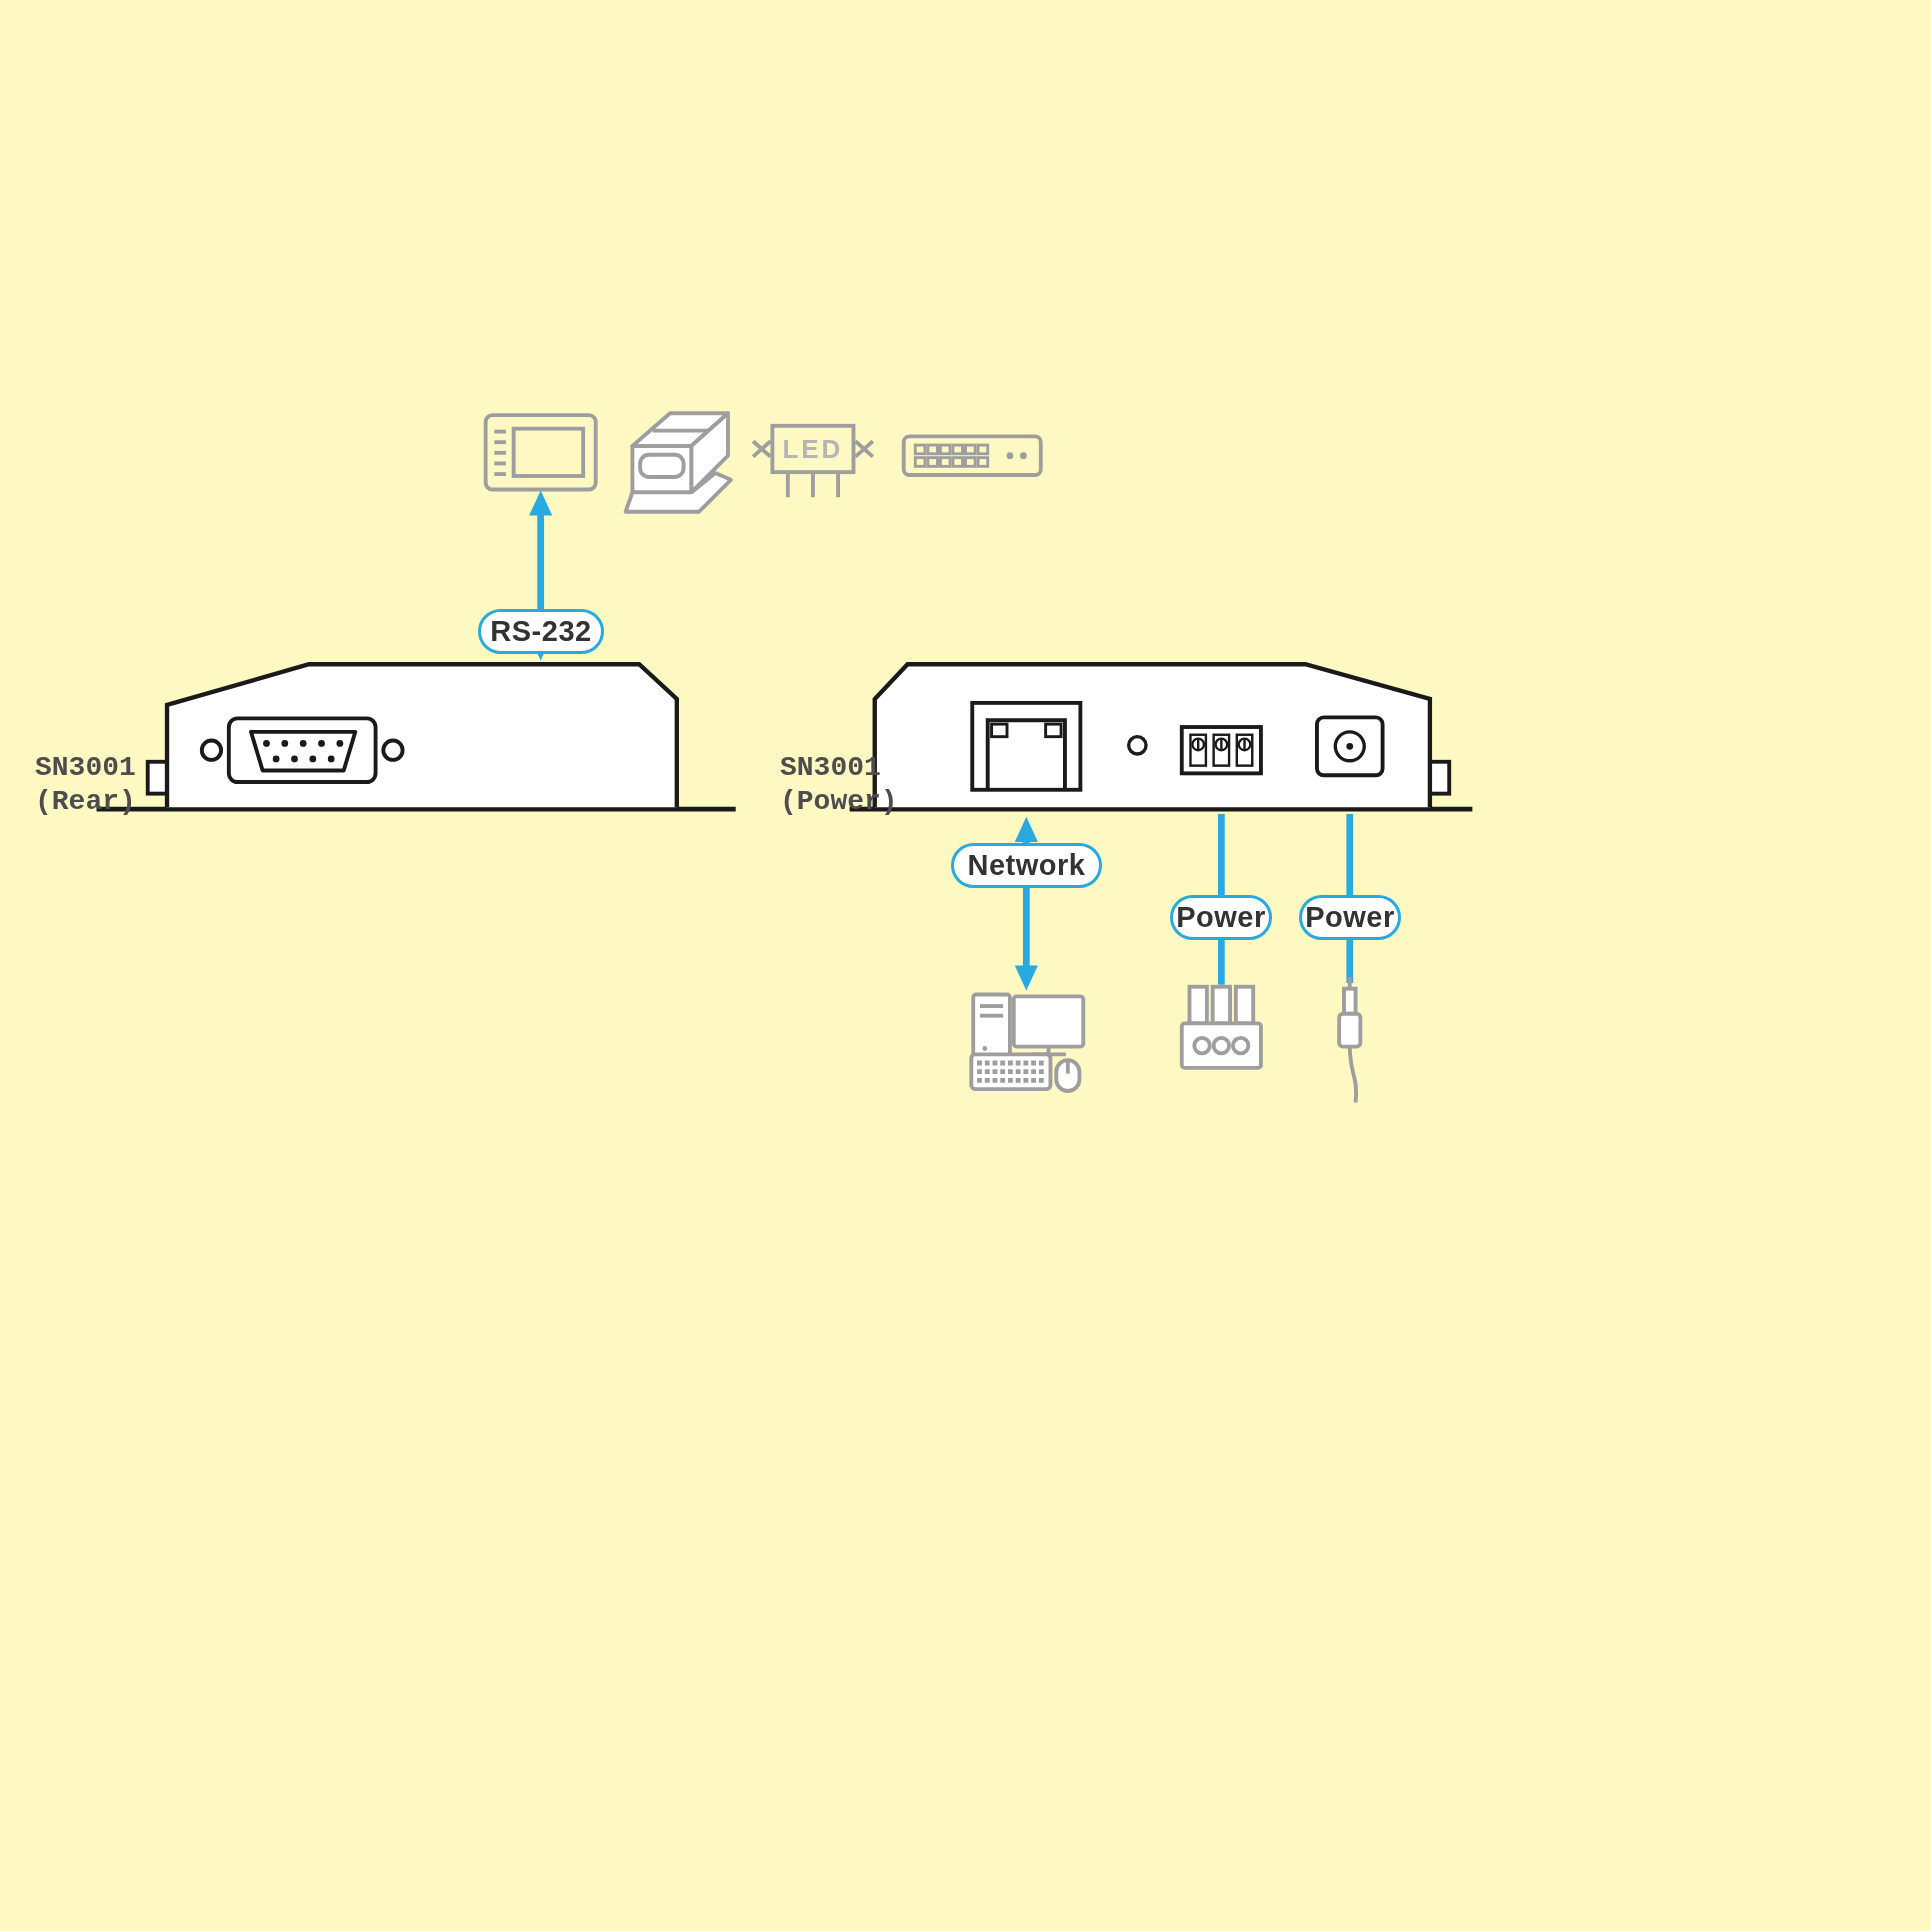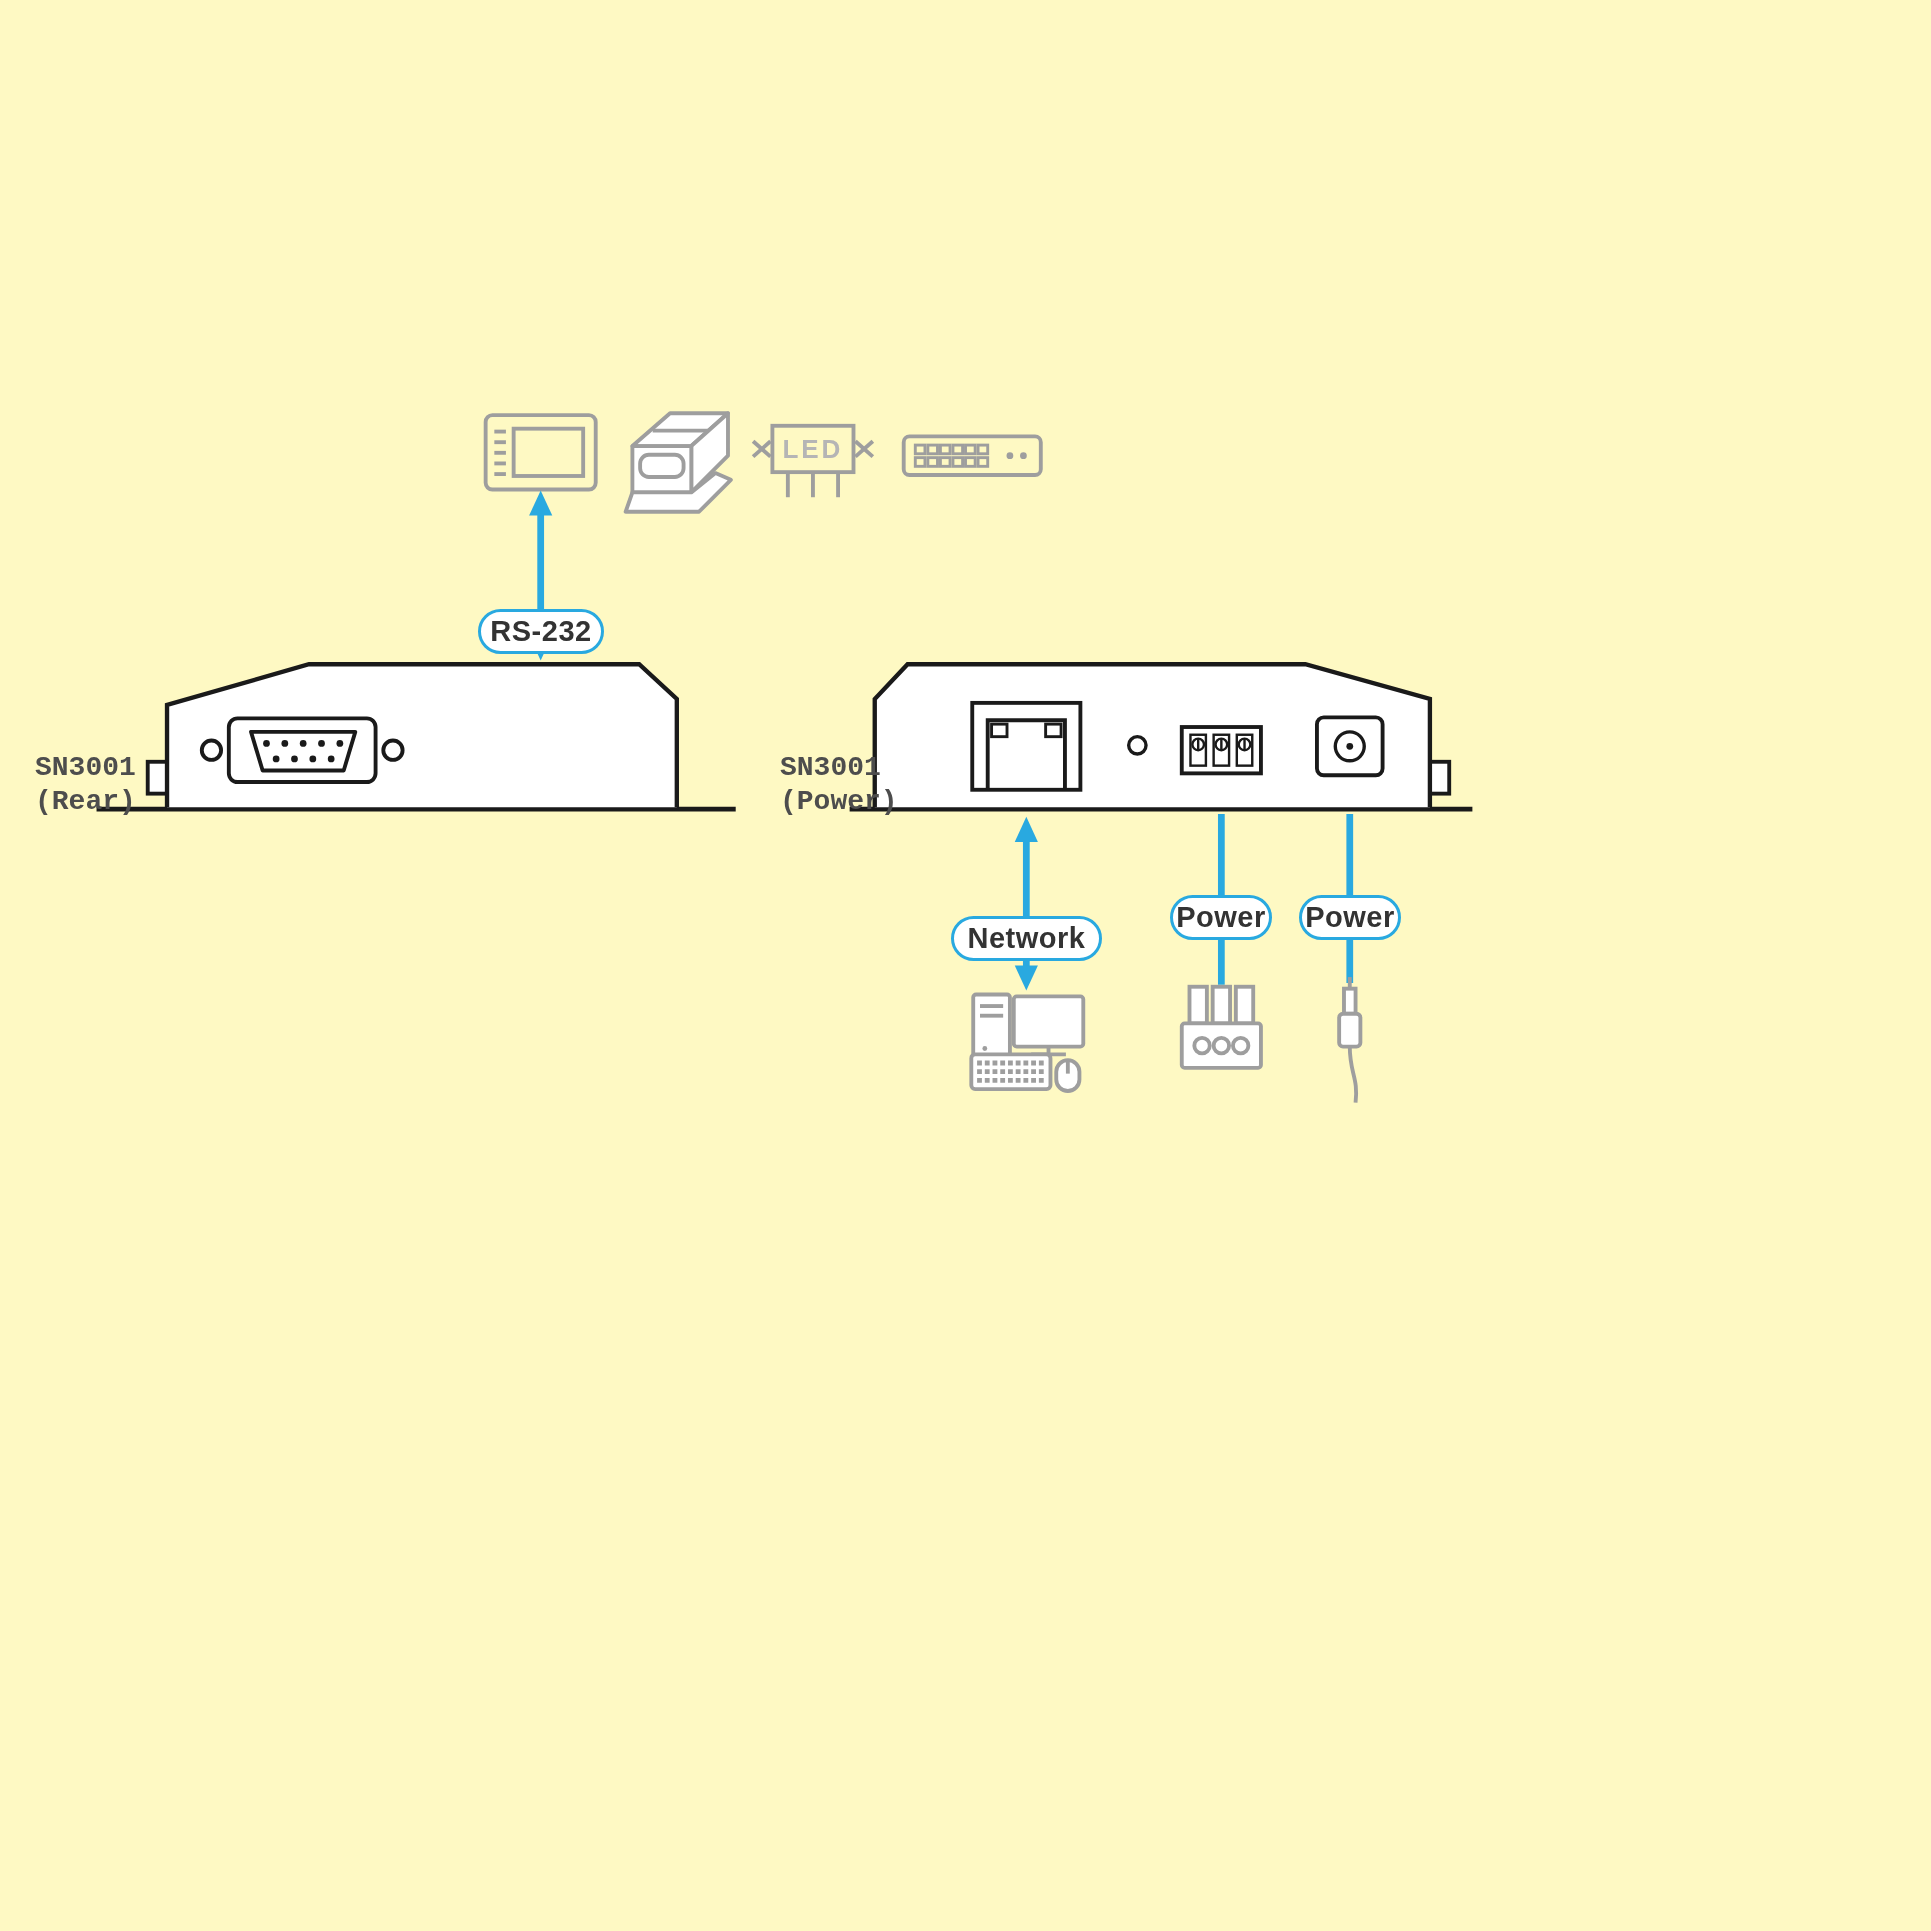--- a/index.html
+++ b/index.html
@@ -199,21 +199,21 @@
       <rect x="1392" y="1024" width="12" height="26"></rect>
       <rect x="1387" y="1050" width="22" height="34" rx="4"></rect>
       <path d="M 1398 1084 C 1398 1112 1407 1116 1404 1142" fill="none"></path>
     </g>
   </svg>
 
   <div class="pill" style="left:478px; top:561px; width:126px;margin-top:48px;">
     <span>RS-232</span>
   </div>
 
-  <div class="pill" style="left:951px; top:916px; width:151px;">
+  <div class="pill" style="left:951px; top:843px; width:151px;">
     <span>Network</span>
   </div>
 
   <div class="pill" style="left:1170px; top:895px; width:102px;">
     <span>Power</span>
   </div>
 
   <div class="pill" style="left:1299px; top:895px; width:102px;">
     <span>Power</span>
   </div>

